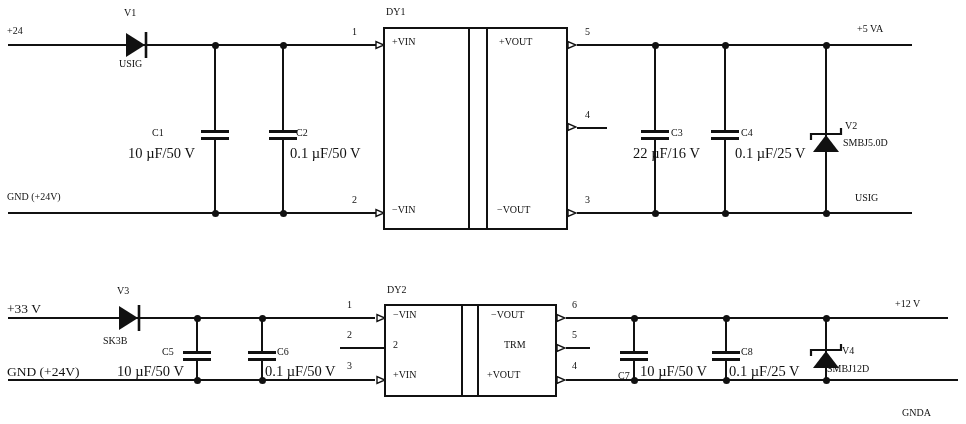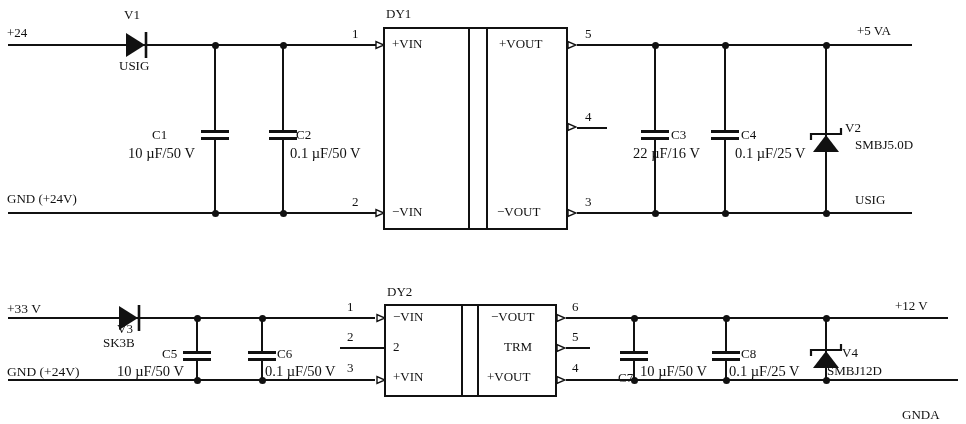--- a/index.html
+++ b/index.html
@@ -3,21 +3,21 @@
 <meta charset="utf-8">
 <style>
   html,body{margin:0;padding:0;background:#fff;}
   .canvas{position:relative;width:966px;height:424px;background:#ffffff;
           font-family:"Liberation Serif","DejaVu Serif",serif;color:#111;overflow:hidden;}
   .wh{position:absolute;height:2px;background:#111;}
   .wv{position:absolute;width:2px;background:#111;}
   .plate{position:absolute;width:28px;height:3px;background:#111;}
   .dot{position:absolute;width:7px;height:7px;border-radius:50%;background:#111;}
   .blk{position:absolute;border:2px solid #111;background:#fff;box-sizing:border-box;}
-  .lb{position:absolute;font-size:13px;line-height:1.05;white-space:pre;}
+  .lb{position:absolute;font-size:10px;line-height:1.05;white-space:pre;}
   .val{position:absolute;font-size:14.5px;line-height:1.05;white-space:pre;}
   .sm{position:absolute;font-size:13.5px;line-height:1.05;white-space:pre;}
   .ic{position:absolute;}
 </style>
 </head>
 <body>
 
 <div class="canvas">
 
   <div class="wh" style="left:8px;top:44px;width:368px;"></div>
@@ -100,21 +100,21 @@
   <span class="lb" style="left:152px;top:128px;">C1</span>
   <span class="val" style="left:128px;top:146px;">10 µF/50 V</span>
   <span class="lb" style="left:296px;top:128px;">C2</span>
   <span class="val" style="left:290px;top:146px;">0.1 µF/50 V</span>
   <span class="lb" style="left:671px;top:128px;">C3</span>
   <span class="val" style="left:633px;top:146px;">22 µF/16 V</span>
   <span class="lb" style="left:741px;top:128px;">C4</span>
   <span class="val" style="left:735px;top:146px;">0.1 µF/25 V</span>
 
   <span class="lb" style="left:845px;top:121px;">V2</span>
-  <span class="lb" style="left:843px;top:138px;margin-left:12px;">SMBJ5.0D</span>
+  <span class="lb" style="left:843px;top:138px;">SMBJ5.0D</span>
 
   <span class="lb" style="left:386px;top:7px;">DY1</span>
 
   <span class="lb" style="left:352px;top:27px;">1</span>
   <span class="lb" style="left:352px;top:195px;">2</span>
   <span class="lb" style="left:392px;top:37px;">+VIN</span>
   <span class="lb" style="left:392px;top:205px;">−VIN</span>
   <span class="lb" style="left:585px;top:27px;">5</span>
   <span class="lb" style="left:585px;top:110px;">4</span>
   <span class="lb" style="left:585px;top:195px;">3</span>
@@ -189,21 +189,21 @@
     </svg>
   <svg class="ic" style="left:556px;top:375px;" width="10" height="10" viewBox="0 0 10 10">
       <polygon points="1,1.5 1,8.5 9,5" fill="#fff" stroke="#111" stroke-width="1.4"></polygon>
     </svg>
 
   <span class="sm" style="left:7px;top:302px;">+33 V</span>
   <span class="sm" style="left:7px;top:365px;">GND (+24V)</span>
   <span class="lb" style="left:895px;top:299px;">+12 V</span>
   <span class="lb" style="left:902px;top:364px;margin-top:44px;">GNDA</span>
 
-  <span class="lb" style="left:117px;top:286px;margin-top:36px;">V3</span>
+  <span class="lb" style="left:117px;top:286px;">V3</span>
   <span class="lb" style="left:103px;top:336px;">SK3B</span>
 
   <span class="lb" style="left:162px;top:347px;">C5</span>
   <span class="val" style="left:117px;top:364px;">10 µF/50 V</span>
   <span class="lb" style="left:277px;top:347px;">C6</span>
   <span class="val" style="left:265px;top:364px;">0.1 µF/50 V</span>
   <span class="lb" style="left:618px;top:347px;margin-top:24px;">C7</span>
   <span class="val" style="left:640px;top:364px;">10 µF/50 V</span>
   <span class="lb" style="left:741px;top:347px;">C8</span>
   <span class="val" style="left:729px;top:364px;">0.1 µF/25 V</span>

